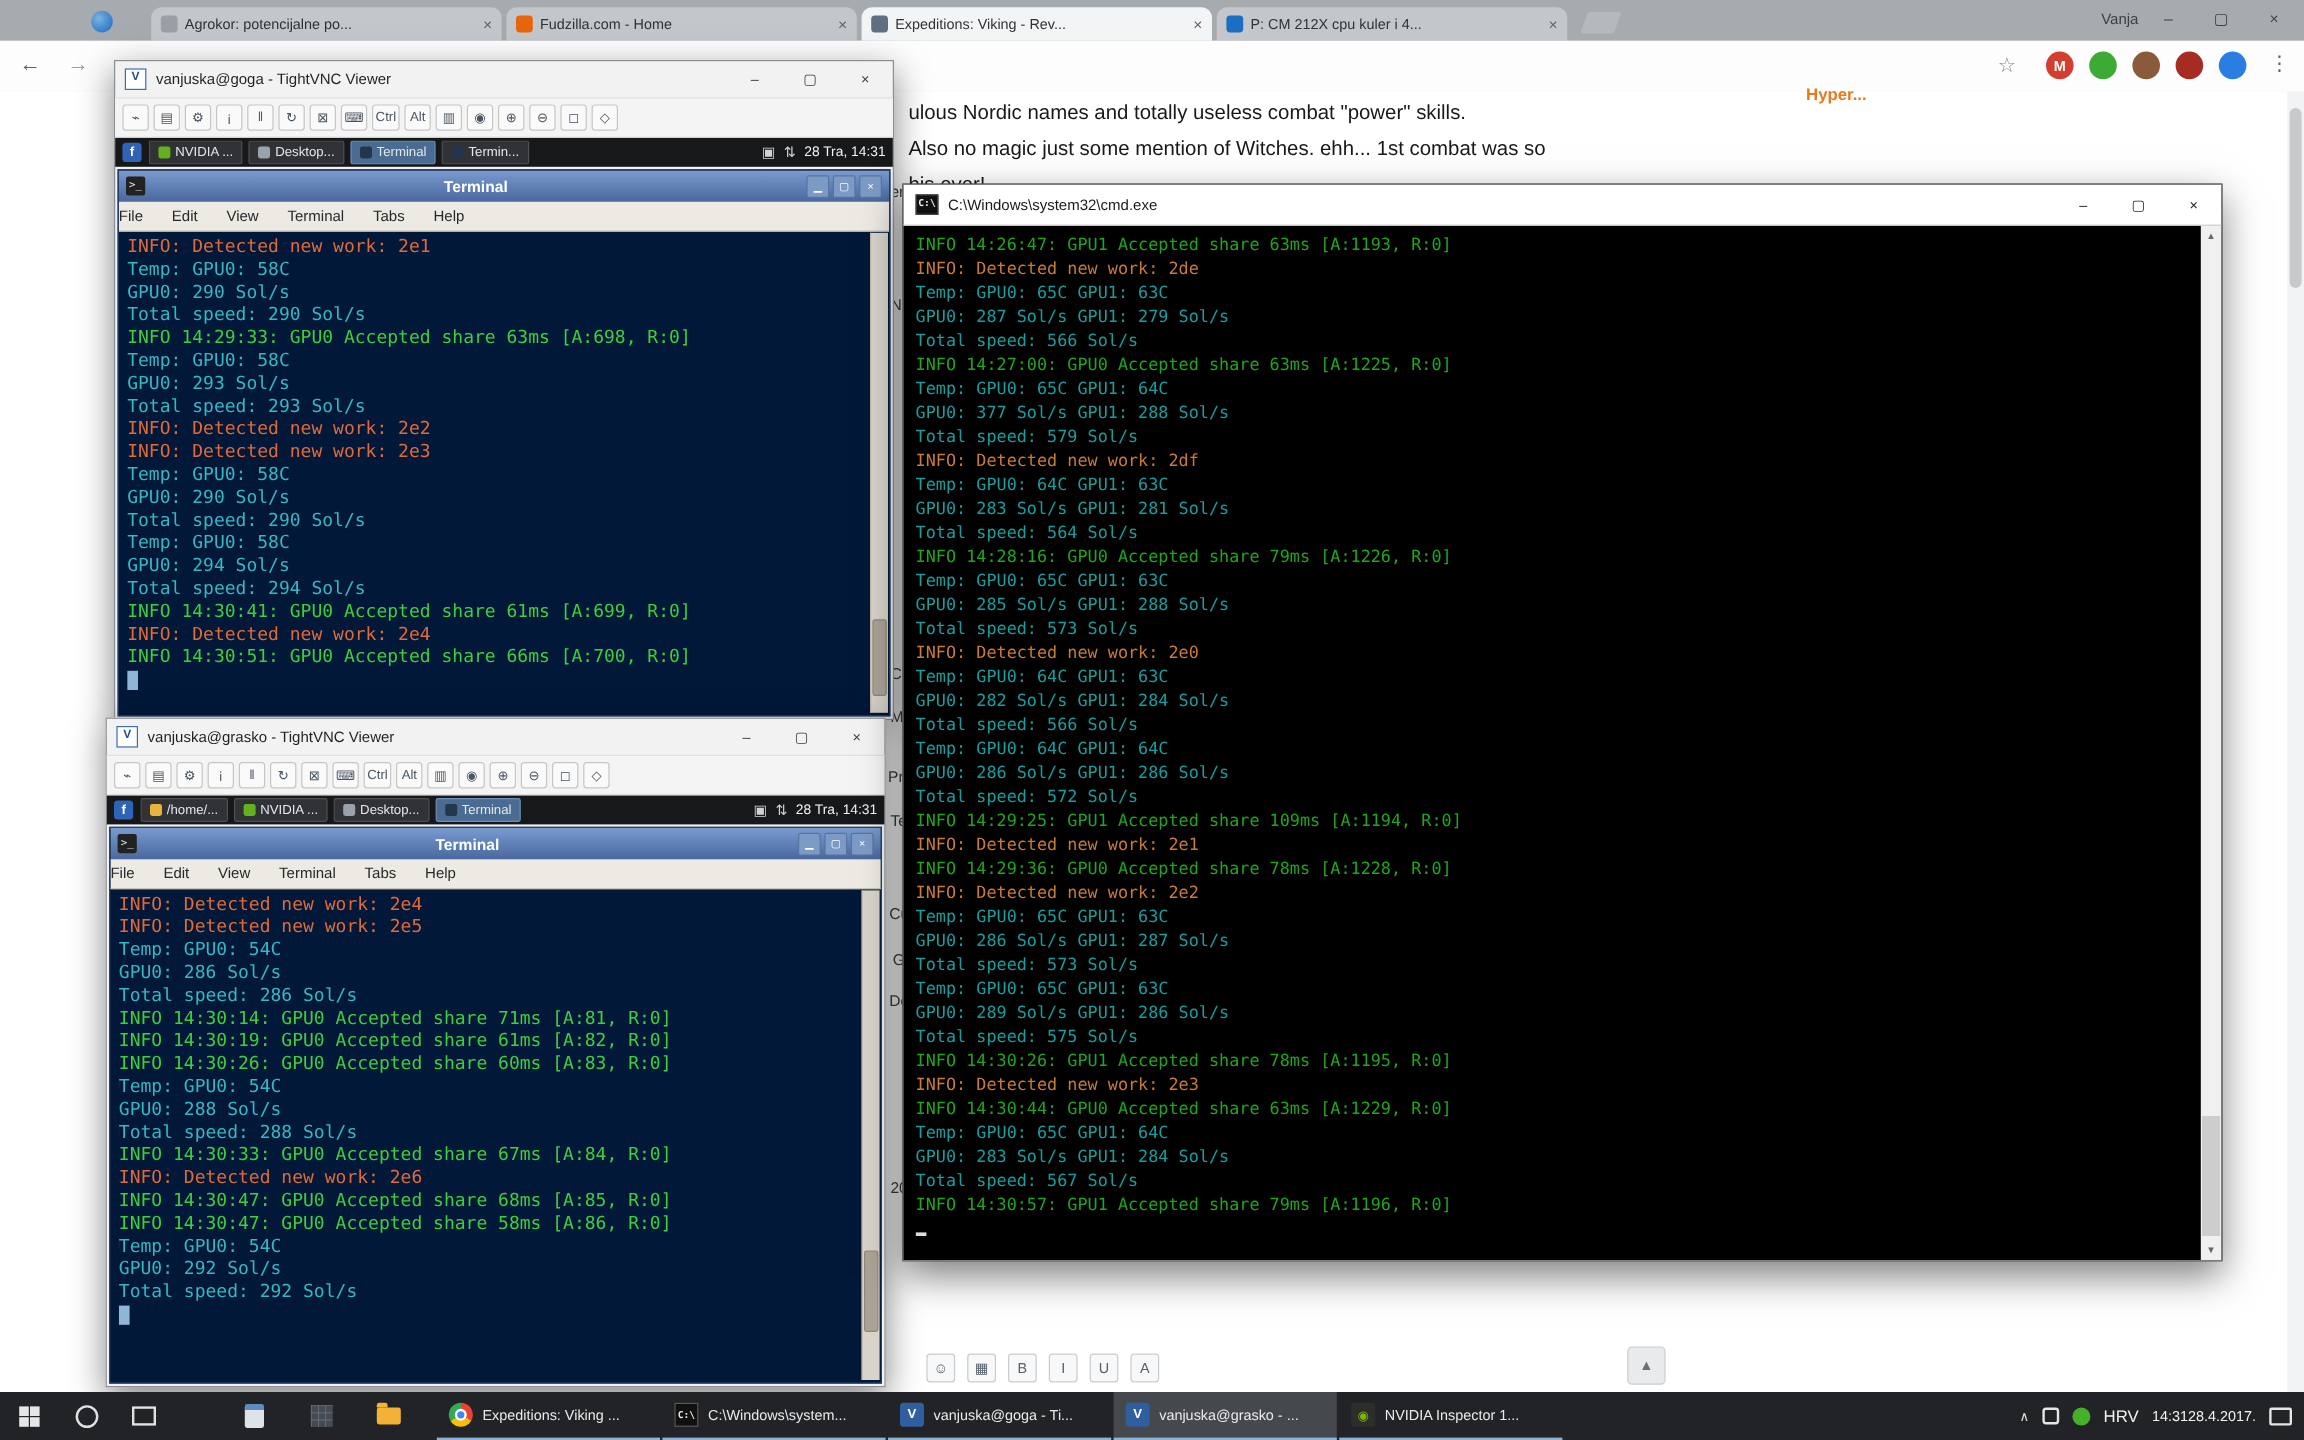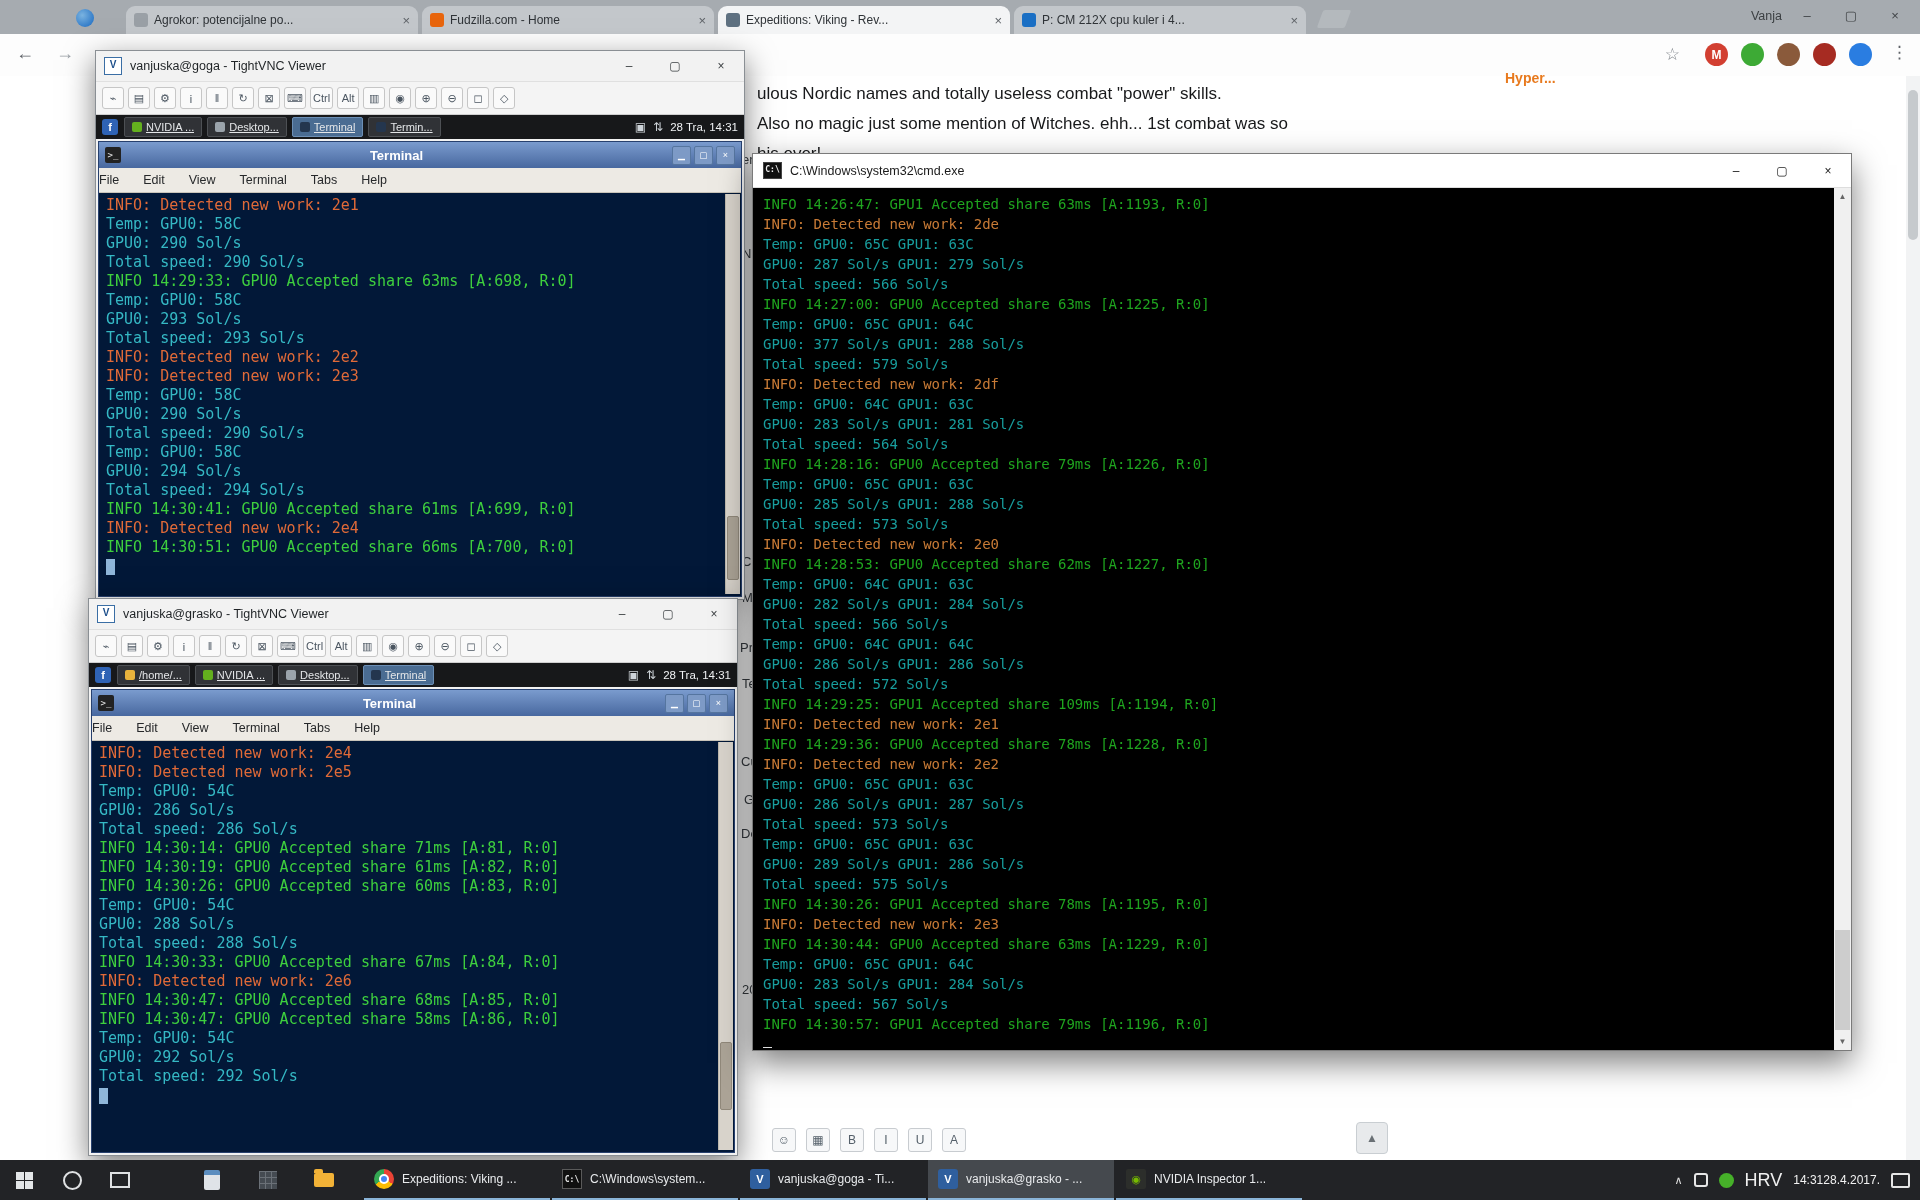--- a/index.html
+++ b/index.html
@@ -47,21 +47,21 @@
   .vnc-title{height:30px;display:flex;align-items:center;padding-left:8px;gap:8px;}
   .vnc-ico{width:16px;height:16px;background:#fff;border:1px solid #3a6ea5;color:#1d4f8b;font-weight:bold;font-size:10px;line-height:14px;text-align:center;flex:none;}
   .vnc-title-text{font-size:12.5px;color:#1f2326;flex:1;white-space:nowrap;overflow:hidden;}
   .vnc-ctrls{display:flex;height:100%;}
   .wc2{width:46px;display:flex;align-items:center;justify-content:center;font-size:12px;color:#3c4043;}
   .vnc-toolbar{height:32px;background:#f4f4f4;border-top:1px solid #e0e0e0;border-bottom:1px solid #cfcfcf;display:flex;align-items:center;padding-left:6px;gap:4px;}
   .vtb-btn{min-width:22px;height:22px;border:1px solid #c6c6c6;border-radius:3px;background:#fafafa;display:flex;align-items:center;justify-content:center;font-size:11px;color:#4a5560;padding:0 2px;box-sizing:border-box;}
   .linux-panel{height:24px;background:#17181a;display:flex;align-items:center;gap:6px;padding:0 6px;}
   .panel-menu-ico{width:16px;height:16px;border-radius:3px;background:#2f63b5;color:#fff;font-weight:bold;font-size:11px;line-height:16px;text-align:center;flex:none;}
   .panel-tasks{display:flex;gap:5px;flex:1;overflow:hidden;}
-  .panel-task{height:18px;display:flex;align-items:center;gap:4px;padding:0 7px;background:#303236;border:1px solid #4d5054;border-radius:2px;font-size:11px;color:#e4e6e8;max-width:118px;white-space:nowrap;overflow:hidden;text-decoration:underline;}
+  .panel-task{height:18px;display:flex;align-items:center;gap:4px;padding:0 7px;background:#303236;border:1px solid #4d5054;border-radius:2px;font-size:11px;color:#e4e6e8;max-width:118px;white-space:nowrap;overflow:hidden;}
   .panel-task.active{background:#4a6c92;border-color:#6c8fb5;}
   .pt-dot{width:10px;height:10px;border-radius:2px;flex:none;background:#888;}
   .pt-label{overflow:hidden;white-space:nowrap;}
   .panel-right{display:flex;align-items:center;gap:7px;flex:none;}
   .p-ico{color:#cdd3d8;font-size:12px;}
   .panel-clock{color:#f0f2f4;font-size:11.5px;white-space:nowrap;}
 
   .lterm{flex:1;margin:2px;background:#021838;border:1px solid #27406e;position:relative;overflow:hidden;}
   .lterm-title{height:26px;background:linear-gradient(#7a9bce,#48689f);display:flex;align-items:center;padding:0 6px;gap:6px;}
   .lt-ico{width:16px;height:16px;background:#222;color:#e8e8e8;font-family:"DejaVu Sans Mono",monospace;font-size:9px;line-height:16px;text-align:center;border-radius:2px;flex:none;}
@@ -115,21 +115,21 @@
   .ic{width:20px;height:20px;flex:none;display:flex;align-items:center;justify-content:center;font-size:9px;box-sizing:border-box;}
   .ic-chrome{border-radius:50%;background:conic-gradient(#ea4335 0 33%,#fbbc05 0 66%,#34a853 0 100%);position:relative;}
   .ic-chrome::after{content:"";position:absolute;inset:5px;background:#4285f4;border:2px solid #fff;border-radius:50%;}
   .ic-cmd{background:#101010;border:1px solid #5a5a5a;color:#e8e8e8;font-weight:bold;font-size:8px;font-family:"DejaVu Sans Mono",monospace;}
   .ic-vnc{background:#2f5f9e;color:#fff;font-weight:bold;border-radius:3px;font-size:11px;}
   .ic-nvidia{background:#2c2e2b;color:#76b900;font-size:11px;border-radius:2px;}
   .tray{margin-left:auto;display:flex;align-items:center;gap:11px;padding-right:10px;}
   .tray-chevron{color:#e0e0e0;font-size:11px;}
   .tico-w{width:14px;height:14px;border:2px solid #e6e6e6;border-radius:3px;box-sizing:border-box;}
   .tico-g{width:15px;height:15px;border-radius:50%;background:#46b029;}
-  .tray-lang{color:#f0f0f0;font-size:18px;}
+  .tray-lang{color:#f0f0f0;font-size:14px;}
   .tray-clock{display:flex;align-items:center;color:#f2f2f2;font-size:12px;line-height:14px;}
   .notif{width:19px;height:15px;border:2px solid #e6e6e6;border-radius:2px;box-sizing:border-box;}
 </style>
 </head>
 <body>
 
 <div class="desktop">
 
   <section class="chrome">
     <div class="tabstrip">
@@ -417,21 +417,20 @@
         <div class="tline t">Total speed: 579 Sol/s</div>
         <div class="tline o">INFO: Detected new work: 2df</div>
         <div class="tline t">Temp: GPU0: 64C GPU1: 63C</div>
         <div class="tline t">GPU0: 283 Sol/s GPU1: 281 Sol/s</div>
         <div class="tline t">Total speed: 564 Sol/s</div>
         <div class="tline g">INFO 14:28:16: GPU0 Accepted share 79ms [A:1226, R:0]</div>
         <div class="tline t">Temp: GPU0: 65C GPU1: 63C</div>
         <div class="tline t">GPU0: 285 Sol/s GPU1: 288 Sol/s</div>
         <div class="tline t">Total speed: 573 Sol/s</div>
         <div class="tline o">INFO: Detected new work: 2e0</div>
-        <div class="tline g">INFO 14:28:53: GPU0 Accepted share 62ms [A:1227, R:0]</div>
         <div class="tline t">Temp: GPU0: 64C GPU1: 63C</div>
         <div class="tline t">GPU0: 282 Sol/s GPU1: 284 Sol/s</div>
         <div class="tline t">Total speed: 566 Sol/s</div>
         <div class="tline t">Temp: GPU0: 64C GPU1: 64C</div>
         <div class="tline t">GPU0: 286 Sol/s GPU1: 286 Sol/s</div>
         <div class="tline t">Total speed: 572 Sol/s</div>
         <div class="tline g">INFO 14:29:25: GPU1 Accepted share 109ms [A:1194, R:0]</div>
         <div class="tline o">INFO: Detected new work: 2e1</div>
         <div class="tline g">INFO 14:29:36: GPU0 Accepted share 78ms [A:1228, R:0]</div>
         <div class="tline o">INFO: Detected new work: 2e2</div>

